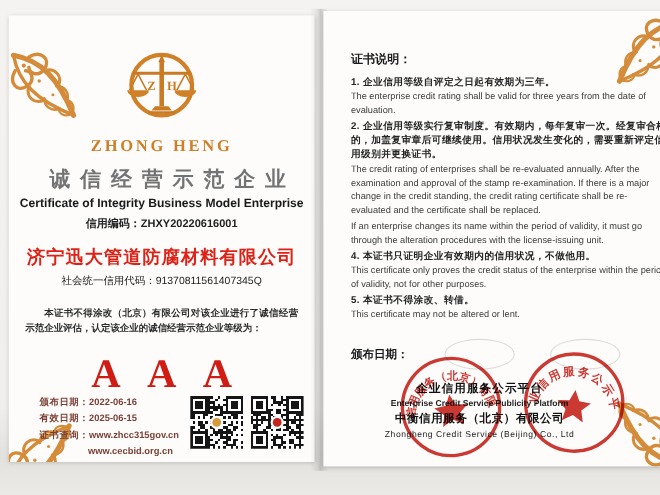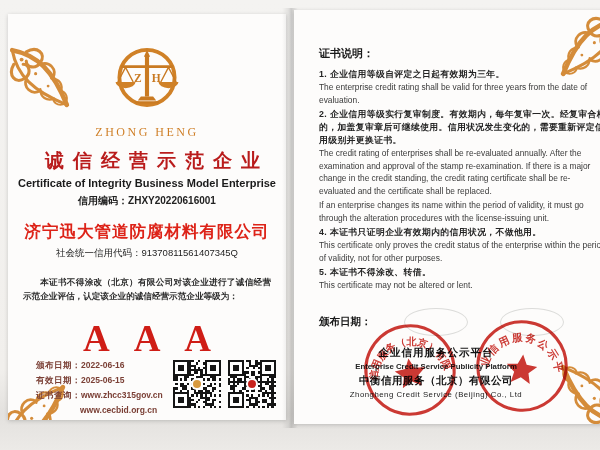--- a/index.html
+++ b/index.html
@@ -19,23 +19,23 @@
   .flourish{position:absolute;width:78px;height:78px;opacity:.92;}
   .fl-tl{left:-2px;top:4px;}
   .fl-bl{left:-6px;bottom:-2px;transform:scaleY(-1);}
   .fl-tr{right:-2px;top:3px;transform:scaleX(-1);}
   .fl-br{right:-2px;bottom:-4px;transform:scale(-1,-1);}
 
   
   .lp-inner{position:relative;height:100%;text-align:center;}
   .logo-wrap{margin-top:26px;}
   .logo-svg{width:92px;height:84px;display:block;margin:0 auto;}
-  .logo-brand{font-family:"Liberation Serif","DejaVu Serif",serif;font-weight:normal;
-    color:#cf7f27;font-size:12px;letter-spacing:2.5px;margin-top:1px;}
-  .cert-title{margin-top:8px;font-size:19px;font-weight:bold;color:#b91c1c;
+  .logo-brand{font-family:"Liberation Serif","DejaVu Serif",serif;font-weight:bold;
+    color:#cf7f27;font-size:15px;letter-spacing:2.5px;margin-top:1px;}
+  .cert-title{margin-top:8px;font-size:19px;font-weight:bold;color:#737373;
     letter-spacing:9px;padding-left:20px;}
   .cert-subtitle{margin-top:3px;font-size:11px;font-weight:bold;color:#1a1a1a;}
   .credit-code{margin-top:5px;font-size:10px;font-weight:bold;color:#222;}
   .company-name{margin-top:13px;font-size:16.5px;font-weight:bold;color:#dd2318;letter-spacing:1px;}
   .social-code{margin-top:4px;font-size:9.5px;font-weight:normal;color:#1d1d1d;}
   .body-par{margin-top:15px;padding:0 15px;text-align:justify;font-size:8.6px;
     font-weight:bold;color:#2a2a2a;line-height:14px;text-indent:2em;}
   .rating{margin-top:14px;font-family:"Liberation Serif","DejaVu Serif",serif;
     font-size:37px;color:#cf1d16;letter-spacing:24px;padding-left:24px;font-weight:600;}
   .bottom-row{position:absolute;left:0;right:0;top:318px;display:flex;

